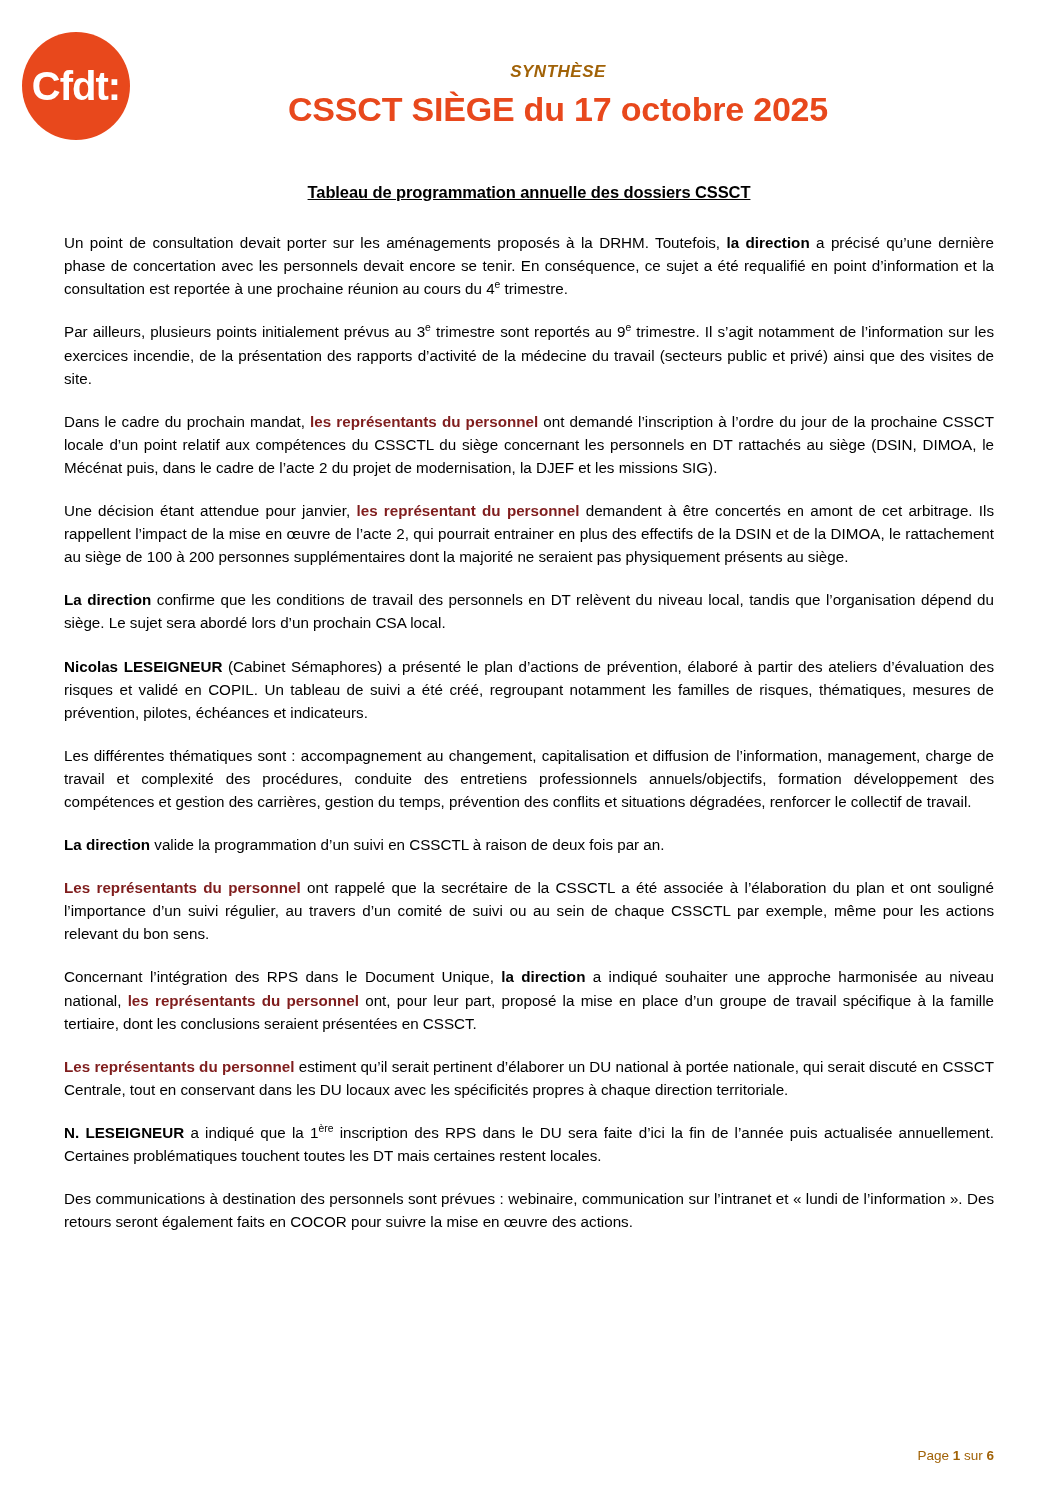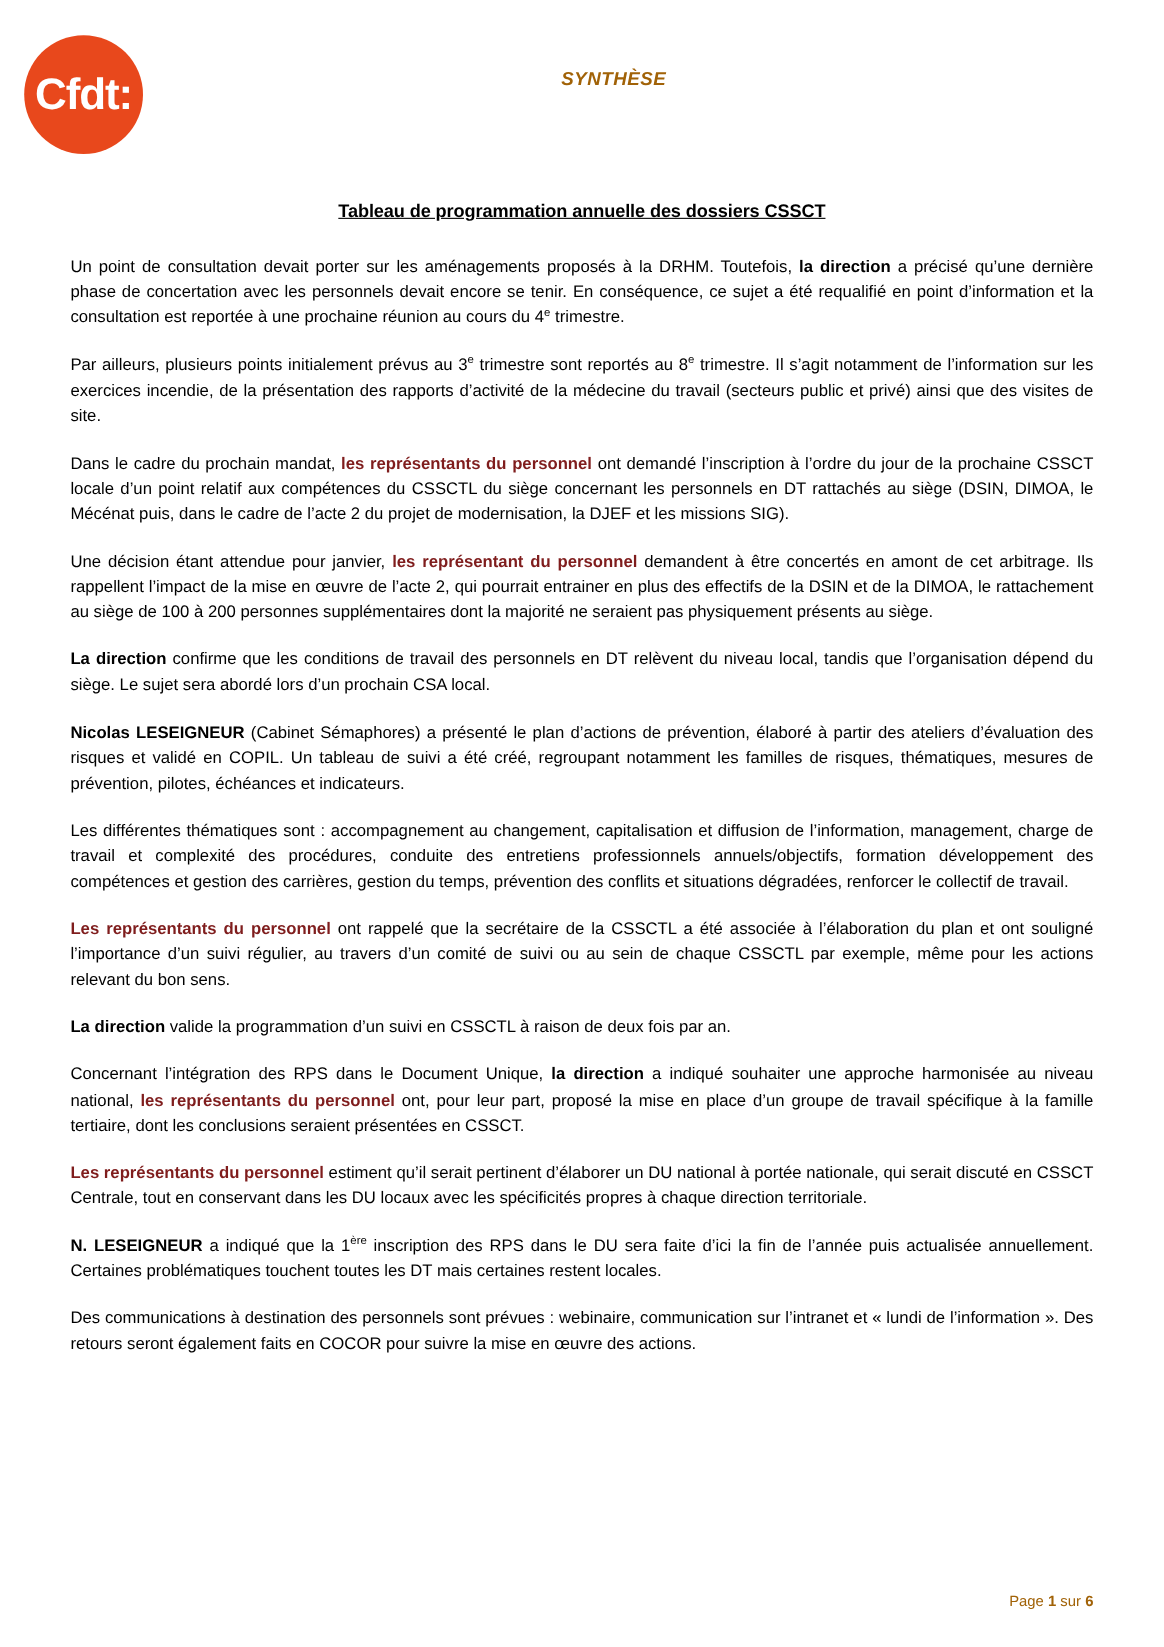--- a/index.html
+++ b/index.html
@@ -123,38 +123,39 @@
 <div class="page">
 
   <div class="header">
     <div class="logo-block">
       <div class="logo-circle">
         <span class="logo-text">Cfdt:</span>
       </div>
     </div>
     <div class="title-block">
       <div class="synthese">SYNTHÈSE</div>
+      <div class="main-title">CSSCT SIÈGE du 17 octobre 2025</div>
     </div>
   </div>
 
   <div class="content">
     <h2 class="section">Tableau de programmation annuelle des dossiers CSSCT</h2>
     <div>
         <p class="para"><span>Un point de consultation devait porter sur les aménagements proposés à la DRHM. Toutefois, </span><span class="b">la direction</span><span> a précisé qu’une dernière phase de concertation avec les personnels devait encore se tenir. En conséquence, ce sujet a été requalifié en point d’information et la consultation est reportée à une prochaine réunion au cours du 4</span><sup>e</sup><span> trimestre.</span></p>
-        <p class="para"><span>Par ailleurs, plusieurs points initialement prévus au 3</span><sup>e</sup><span> trimestre sont reportés au 8</span><sup>e</sup><span> trimestre. Il s’agit notamment de l’information sur les exercices incendie, de la présentation des rapports d’activité de la médecine du travail (secteurs public et privé) ainsi que des visites de site.</span></p>
+        <p class="para"><span>Par ailleurs, plusieurs points initialement prévus au 3</span><sup>e</sup><span> trimestre sont reportés au 9</span><sup>e</sup><span> trimestre. Il s’agit notamment de l’information sur les exercices incendie, de la présentation des rapports d’activité de la médecine du travail (secteurs public et privé) ainsi que des visites de site.</span></p>
         <p class="para"><span>Dans le cadre du prochain mandat, </span><span class="orange-b">les représentants du personnel</span><span> ont demandé l’inscription à l’ordre du jour de la prochaine CSSCT locale d’un point relatif aux compétences du CSSCTL du siège concernant les personnels en DT rattachés au siège (DSIN, DIMOA, le Mécénat puis, dans le cadre de l’acte 2 du projet de modernisation, la DJEF et les missions SIG).</span></p>
         <p class="para"><span>Une décision étant attendue pour janvier, </span><span class="orange-b">les représentant du personnel</span><span> demandent à être concertés en amont de cet arbitrage. Ils rappellent l’impact de la mise en œuvre de l’acte 2, qui pourrait entrainer en plus des effectifs de la DSIN et de la DIMOA, le rattachement au siège de 100 à 200 personnes supplémentaires dont la majorité ne seraient pas physiquement présents au siège.</span></p>
         <p class="para"><span class="b">La direction</span><span> confirme que les conditions de travail des personnels en DT relèvent du niveau local, tandis que l’organisation dépend du siège. Le sujet sera abordé lors d’un prochain CSA local.</span></p>
       </div>
 
     <div>
         <p class="para"><span class="b">Nicolas LESEIGNEUR</span><span> (Cabinet Sémaphores) a présenté le plan d’actions de prévention, élaboré à partir des ateliers d’évaluation des risques et validé en COPIL. Un tableau de suivi a été créé, regroupant notamment les familles de risques, thématiques, mesures de prévention, pilotes, échéances et indicateurs.</span></p>
         <p class="para"><span>Les différentes thématiques sont : accompagnement au changement, capitalisation et diffusion de l’information, management, charge de travail et complexité des procédures, conduite des entretiens professionnels annuels/objectifs, formation développement des compétences et gestion des carrières, gestion du temps, prévention des conflits et situations dégradées, renforcer le collectif de travail.</span></p>
+        <p class="para"><span class="b">La direction</span><span> valide la programmation d’un suivi en CSSCTL à raison de deux fois par an.</span></p>
         <p class="para"><span class="orange-b">Les représentants du personnel</span><span> ont rappelé que la secrétaire de la CSSCTL a été associée à l’élaboration du plan et ont souligné l’importance d’un suivi régulier, au travers d’un comité de suivi ou au sein de chaque CSSCTL par exemple, même pour les actions relevant du bon sens.</span></p>
-        <p class="para"><span class="b">La direction</span><span> valide la programmation d’un suivi en CSSCTL à raison de deux fois par an.</span></p>
         <p class="para"><span>Concernant l’intégration des RPS dans le Document Unique, </span><span class="b">la direction</span><span> a indiqué souhaiter une approche harmonisée au niveau national, </span><span class="orange-b">les représentants du personnel</span><span> ont, pour leur part, proposé la mise en place d’un groupe de travail spécifique à la famille tertiaire, dont les conclusions seraient présentées en CSSCT.</span></p>
         <p class="para"><span class="orange-b">Les représentants du personnel</span><span> estiment qu’il serait pertinent d’élaborer un DU national à portée nationale, qui serait discuté en CSSCT Centrale, tout en conservant dans les DU locaux avec les spécificités propres à chaque direction territoriale.</span></p>
         <p class="para"><span class="b">N. LESEIGNEUR</span><span> a indiqué que la 1</span><sup>ère</sup><span> inscription des RPS dans le DU sera faite d’ici la fin de l’année puis actualisée annuellement. Certaines problématiques touchent toutes les DT mais certaines restent locales.</span></p>
         <p class="para"><span>Des communications à destination des personnels sont prévues : webinaire, communication sur l’intranet et « lundi de l’information ». Des retours seront également faits en COCOR pour suivre la mise en œuvre des actions.</span></p>
       </div>
   </div>
 
   <div class="footer">
     <span>Page </span><span class="b">1</span><span> sur </span><span class="b">6</span>
   </div>

